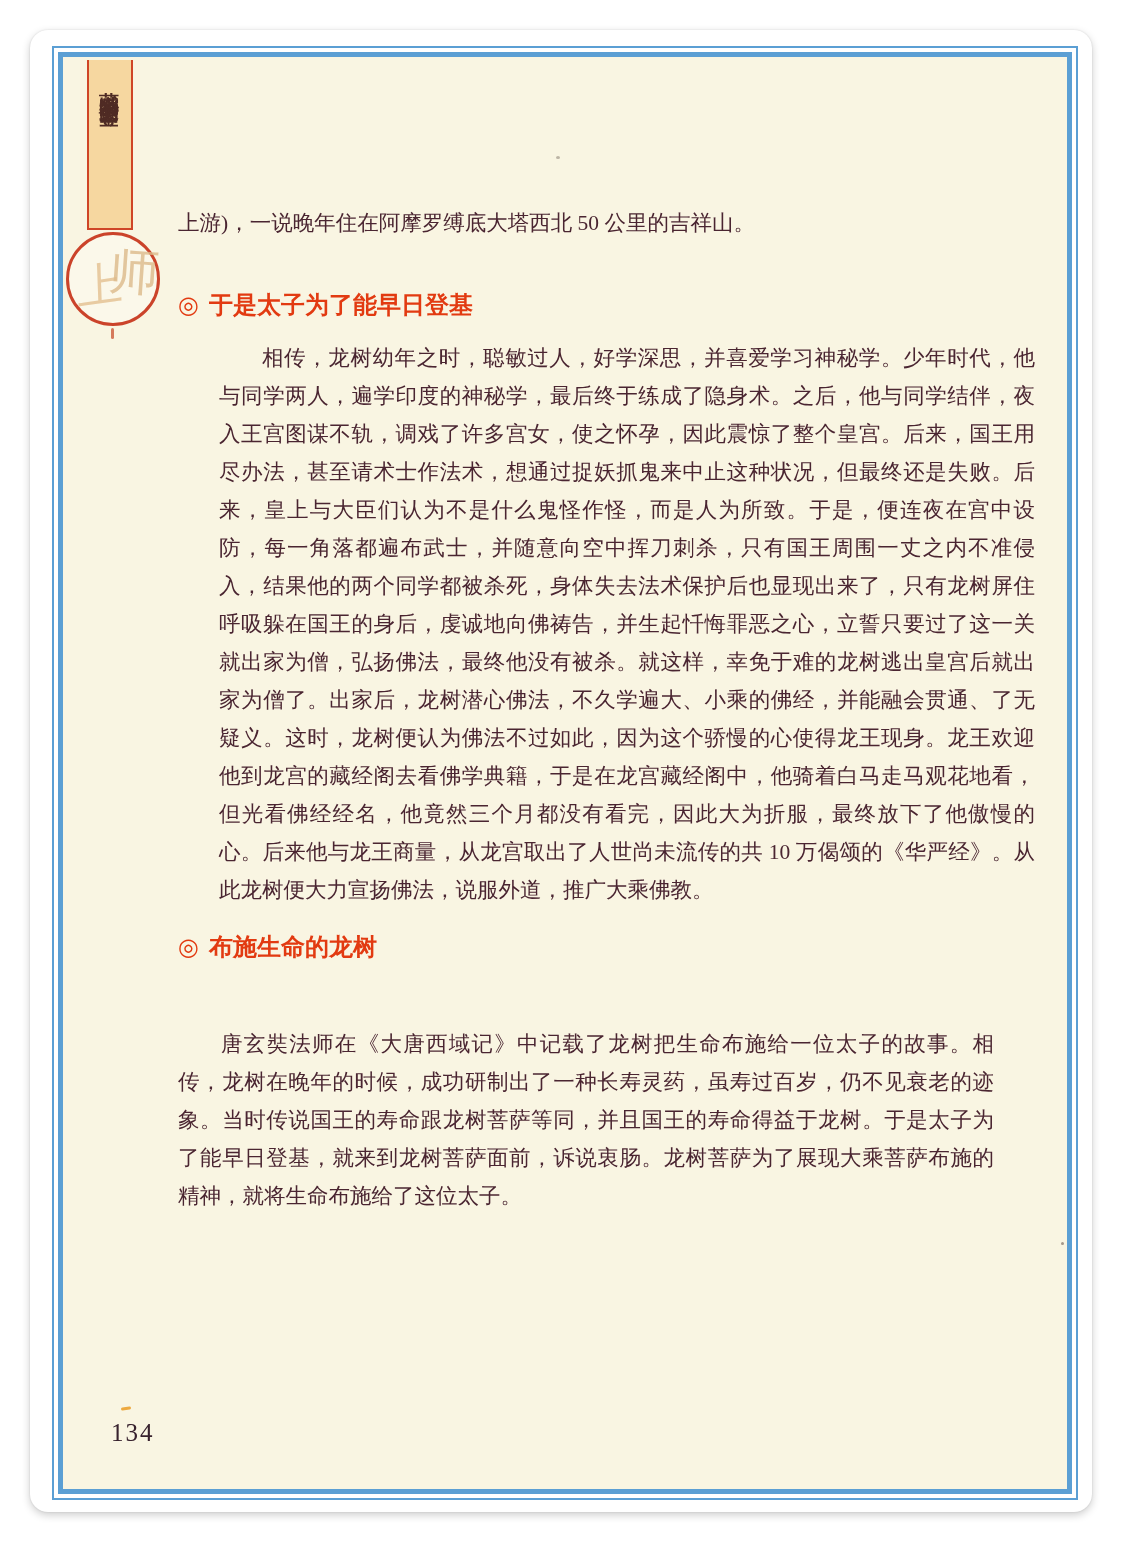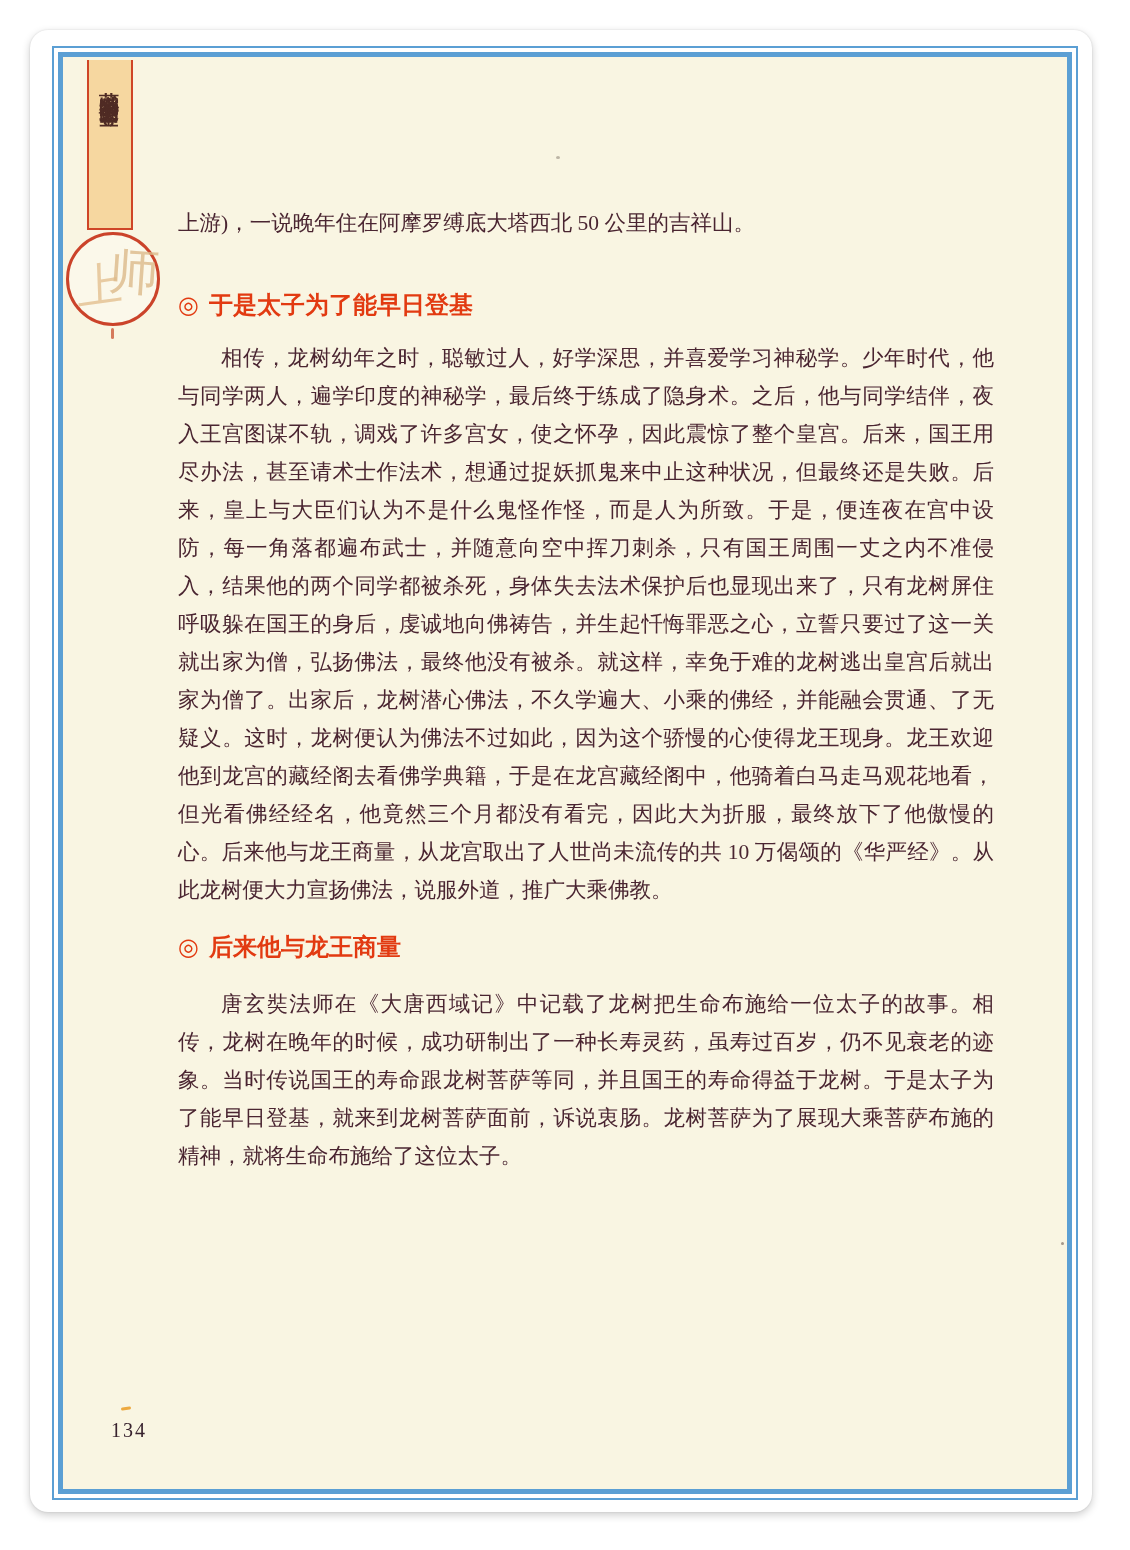--- a/index.html
+++ b/index.html
@@ -118,26 +118,26 @@
     position: absolute;
     left: 178px;
     width: 816px;
     font-size: 21.5px;
     line-height: 38px;
     color: #4a2531;
     text-align: justify;
     text-justify: inter-ideograph;
     text-indent: 2em;
   }
-  .para-1 { top: 339px; }
-  .para-2 { top: 985px; }
+  .para-1 { top: 339px; margin-left: 41px; }
+  .para-2 { top: 1025px; }
   .page-number {
     position: absolute;
     left: 111px; top: 1419px;
-    font-size: 20px;
+    font-size: 25px;
     letter-spacing: 2px;
     color: #38222e;
   }
   .page-number-dash {
     position: absolute;
     left: 121px; top: 1407px;
     width: 10px; height: 3px;
     background: #eda93f;
     border-radius: 2px;
     transform: rotate(-8deg);
@@ -169,21 +169,21 @@
 
   <div class="intro-line">上游)，一说晚年住在阿摩罗缚底大塔西北 50 公里的吉祥山。</div>
 
   <div class="section-heading heading-1">
     <span class="marker">◎</span><span>于是太子为了能早日登基</span>
   </div>
 
   <div class="body-para para-1">相传，龙树幼年之时，聪敏过人，好学深思，并喜爱学习神秘学。少年时代，他与同学两人，遍学印度的神秘学，最后终于练成了隐身术。之后，他与同学结伴，夜入王宫图谋不轨，调戏了许多宫女，使之怀孕，因此震惊了整个皇宫。后来，国王用尽办法，甚至请术士作法术，想通过捉妖抓鬼来中止这种状况，但最终还是失败。后来，皇上与大臣们认为不是什么鬼怪作怪，而是人为所致。于是，便连夜在宫中设防，每一角落都遍布武士，并随意向空中挥刀刺杀，只有国王周围一丈之内不准侵入，结果他的两个同学都被杀死，身体失去法术保护后也显现出来了，只有龙树屏住呼吸躲在国王的身后，虔诚地向佛祷告，并生起忏悔罪恶之心，立誓只要过了这一关就出家为僧，弘扬佛法，最终他没有被杀。就这样，幸免于难的龙树逃出皇宫后就出家为僧了。出家后，龙树潜心佛法，不久学遍大、小乘的佛经，并能融会贯通、了无疑义。这时，龙树便认为佛法不过如此，因为这个骄慢的心使得龙王现身。龙王欢迎他到龙宫的藏经阁去看佛学典籍，于是在龙宫藏经阁中，他骑着白马走马观花地看，但光看佛经经名，他竟然三个月都没有看完，因此大为折服，最终放下了他傲慢的心。后来他与龙王商量，从龙宫取出了人世尚未流传的共 10 万偈颂的《华严经》。从此龙树便大力宣扬佛法，说服外道，推广大乘佛教。</div>
 
   <div class="section-heading heading-2">
-    <span class="marker">◎</span><span>后来他与龙王商量</span>
+    <span class="marker">◎</span><span>布施生命的龙树</span>
   </div>
 
   <div class="body-para para-2">唐玄奘法师在《大唐西域记》中记载了龙树把生命布施给一位太子的故事。相传，龙树在晚年的时候，成功研制出了一种长寿灵药，虽寿过百岁，仍不见衰老的迹象。当时传说国王的寿命跟龙树菩萨等同，并且国王的寿命得益于龙树。于是太子为了能早日登基，就来到龙树菩萨面前，诉说衷肠。龙树菩萨为了展现大乘菩萨布施的精神，就将生命布施给了这位太子。</div>
 
   <div class="page-number-dash"></div>
   <div class="page-number">134</div>
 
   <div class="speck speck-1"></div>
   <div class="speck speck-2"></div>
 

